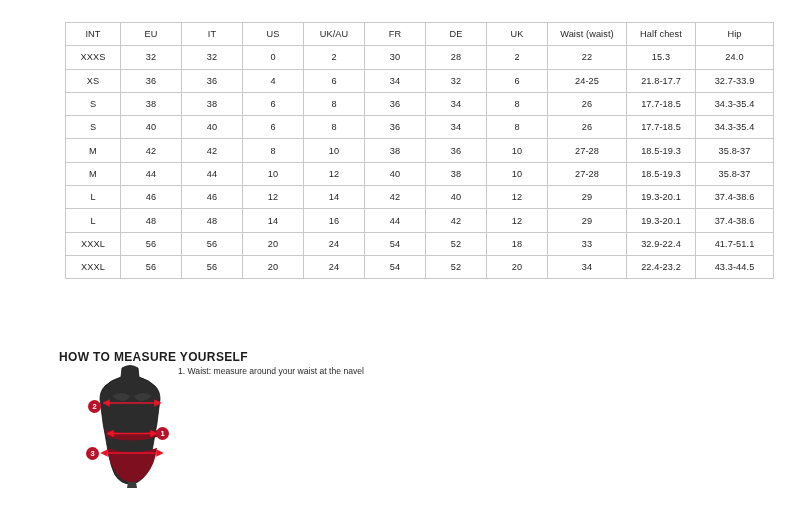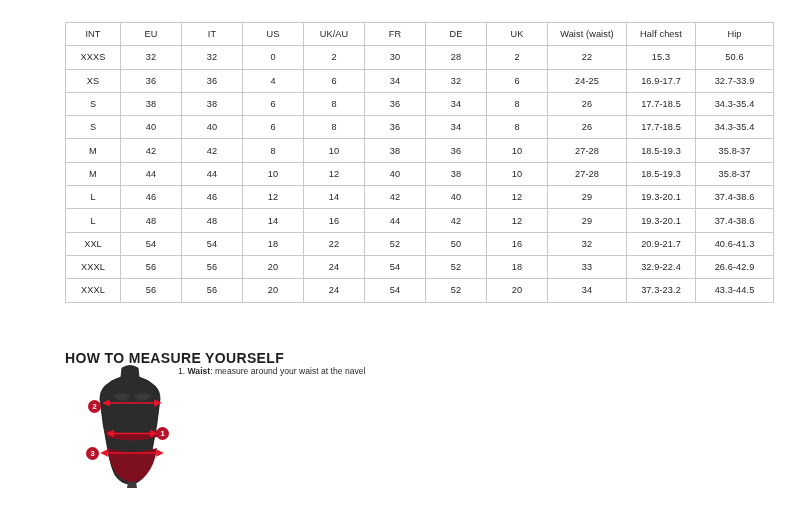--- a/index.html
+++ b/index.html
@@ -59,41 +59,41 @@
   col.c5 { width: 61px; }
   col.c6 { width: 61px; }
   col.c7 { width: 61px; }
   col.c8 { width: 79px; }
   col.c9 { width: 69px; }
   col.c10 { width: 78px; }
 
   
   .howto-title {
     position: absolute;
-    left: 65px;
+    left: 59px;
     top: 350px;
-    font-size: 14px;
+    font-size: 12px;
     font-weight: bold;
     letter-spacing: 0.35px;
     color: #1d1d1d;
   }
   .howto-list {
     position: absolute;
     left: 178px;
     top: 365px;
     width: 420px;
   }
   .howto-item {
     font-size: 8.6px;
     line-height: 12px;
     color: #2a2a2a;
     margin-bottom: 10.5px;
     white-space: nowrap;
   }
-  .howto-item b { font-weight: bold; }
+  .howto-item b { font-weight: normal; }
 
   
   .figure {
     position: absolute;
     left: 82px;
     top: 362px;
     width: 100px;
     height: 130px;
   }
   .fig-svg { display: block; }
@@ -154,33 +154,33 @@
           <td>XXXS</td>
           <td>32</td>
           <td>32</td>
           <td>0</td>
           <td>2</td>
           <td>30</td>
           <td>28</td>
           <td>2</td>
           <td>22</td>
           <td>15.3</td>
-          <td>50.6</td>
+          <td>24.0</td>
         </tr>
         <tr>
           <td>XS</td>
           <td>36</td>
           <td>36</td>
           <td>4</td>
           <td>6</td>
           <td>34</td>
           <td>32</td>
           <td>6</td>
           <td>24-25</td>
-          <td>16.9-17.7</td>
+          <td>21.8-17.7</td>
           <td>32.7-33.9</td>
         </tr>
         <tr>
           <td>S</td>
           <td>38</td>
           <td>38</td>
           <td>6</td>
           <td>8</td>
           <td>36</td>
           <td>34</td>
@@ -248,56 +248,43 @@
           <td>14</td>
           <td>16</td>
           <td>44</td>
           <td>42</td>
           <td>12</td>
           <td>29</td>
           <td>19.3-20.1</td>
           <td>37.4-38.6</td>
         </tr>
         <tr>
-          <td>XXL</td>
-          <td>54</td>
-          <td>54</td>
-          <td>18</td>
-          <td>22</td>
-          <td>52</td>
-          <td>50</td>
-          <td>16</td>
-          <td>32</td>
-          <td>20.9-21.7</td>
-          <td>40.6-41.3</td>
-        </tr>
-        <tr>
           <td>XXXL</td>
           <td>56</td>
           <td>56</td>
           <td>20</td>
           <td>24</td>
           <td>54</td>
           <td>52</td>
           <td>18</td>
           <td>33</td>
           <td>32.9-22.4</td>
-          <td>26.6-42.9</td>
+          <td>41.7-51.1</td>
         </tr>
         <tr>
           <td>XXXL</td>
           <td>56</td>
           <td>56</td>
           <td>20</td>
           <td>24</td>
           <td>54</td>
           <td>52</td>
           <td>20</td>
           <td>34</td>
-          <td>37.3-23.2</td>
+          <td>22.4-23.2</td>
           <td>43.3-44.5</td>
         </tr>
       </tbody>
     </table>
   </div>
 
   <div class="howto-title">HOW TO MEASURE YOURSELF</div>
 
   <div class="howto-list">
     <div class="howto-item">

